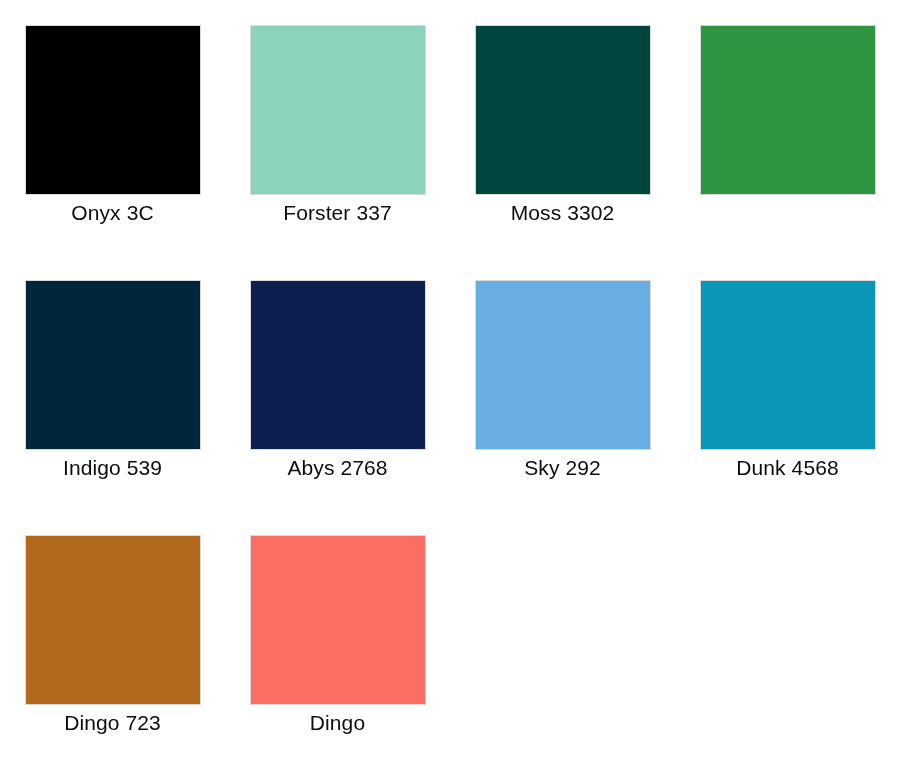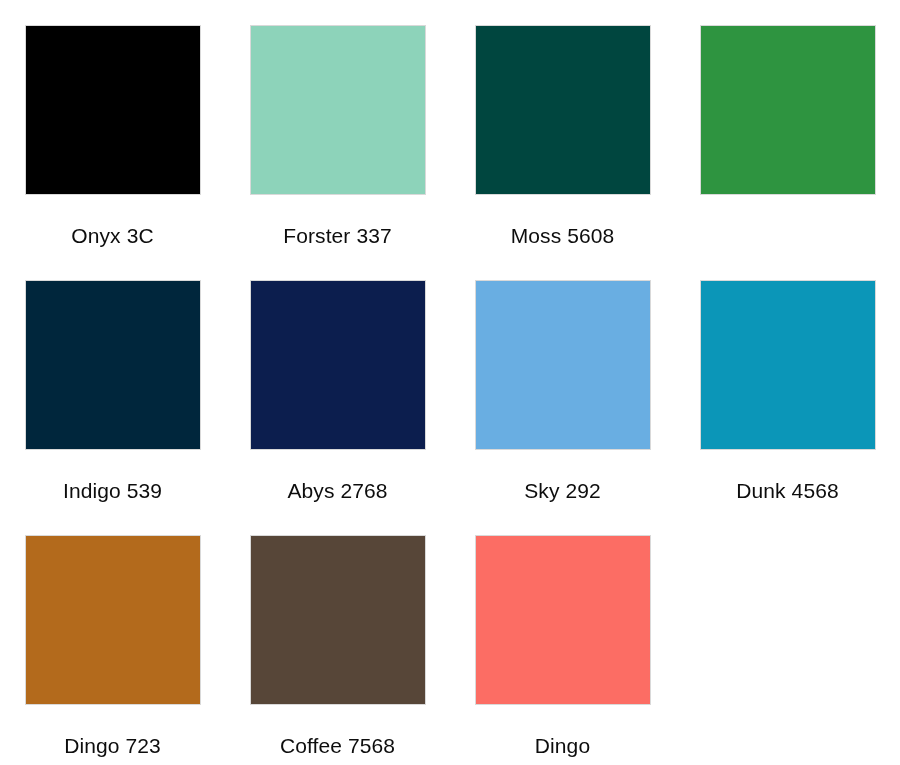--- a/index.html
+++ b/index.html
@@ -37,21 +37,21 @@
     visibility: hidden;
   }
   .swatch-chip {
     width: 176px;
     height: 170px;
     box-sizing: border-box;
     border: 1px solid #d9d9d9;
     flex: 0 0 auto;
   }
   .swatch-label {
-    margin-top: 28px;
+    margin-top: 5px;
     font-size: 21px;
     line-height: 26px;
     color: #0d0d0d;
     letter-spacing: 0.1px;
     text-align: center;
     white-space: nowrap;
     font-weight: 400;
   }
 </style>
 </head>
@@ -61,21 +61,21 @@
     <div class="swatch-cell">
       <div class="swatch-chip" style="background-color: rgb(0, 0, 0);"></div>
       <div class="swatch-label">Onyx 3C</div>
     </div>
     <div class="swatch-cell">
       <div class="swatch-chip" style="background-color: rgb(141, 211, 186);"></div>
       <div class="swatch-label">Forster 337</div>
     </div>
     <div class="swatch-cell">
       <div class="swatch-chip" style="background-color: rgb(0, 70, 63);"></div>
-      <div class="swatch-label">Moss 5608</div>
+      <div class="swatch-label">Moss 3302</div>
     </div>
     <div class="swatch-cell">
       <div class="swatch-chip" style="background-color: rgb(46, 148, 64);"></div>
     </div>
     <div class="swatch-cell">
       <div class="swatch-chip" style="background-color: rgb(0, 38, 60);"></div>
       <div class="swatch-label">Indigo 539</div>
     </div>
     <div class="swatch-cell">
       <div class="swatch-chip" style="background-color: rgb(12, 30, 78);"></div>
@@ -87,21 +87,17 @@
     </div>
     <div class="swatch-cell">
       <div class="swatch-chip" style="background-color: rgb(11, 150, 184);"></div>
       <div class="swatch-label">Dunk 4568</div>
     </div>
     <div class="swatch-cell">
       <div class="swatch-chip" style="background-color: rgb(179, 106, 28);"></div>
       <div class="swatch-label">Dingo 723</div>
     </div>
     <div class="swatch-cell">
-      <div class="swatch-chip" style="background-color: rgb(87, 70, 56);"></div>
-      <div class="swatch-label">Coffee 7568</div>
-    </div>
-    <div class="swatch-cell">
       <div class="swatch-chip" style="background-color: rgb(252, 109, 100);"></div>
       <div class="swatch-label">Dingo</div>
     </div>
     <div class="swatch-cell empty"></div>
   </div>
 
 </body></html>

